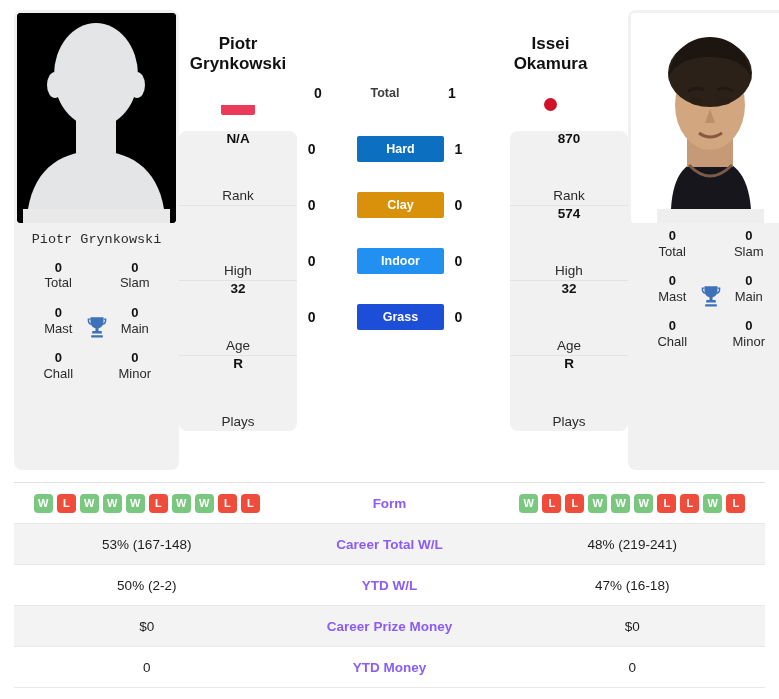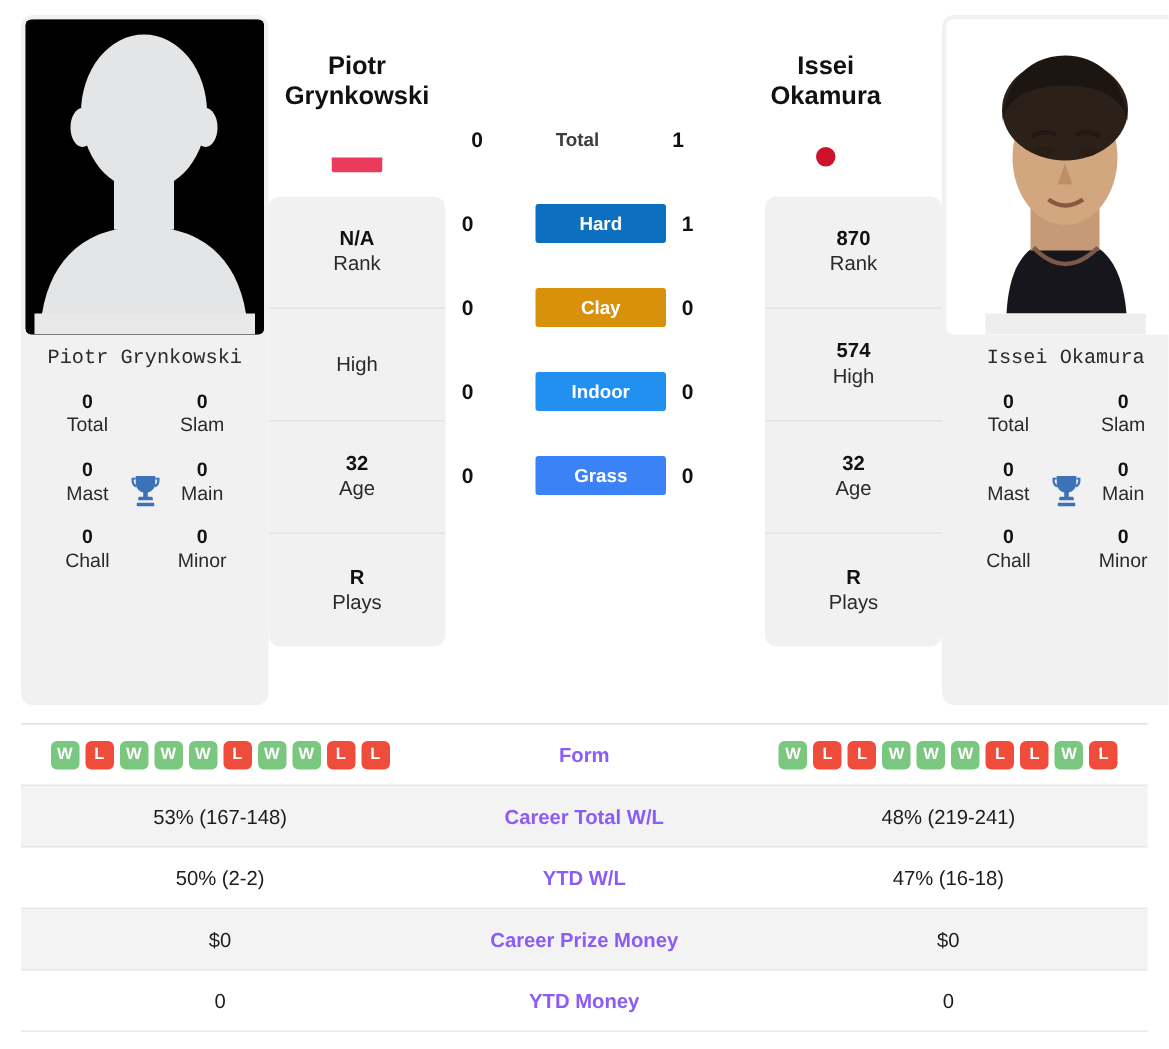--- a/index.html
+++ b/index.html
@@ -111,21 +111,21 @@
     width: 118px;
     background: #f1f1f2;
     border-radius: 8px;
     overflow: hidden;
   }
   .stat-card .row {
     height: 75px;
     display: flex;
     flex-direction: column;
     align-items: center;
-    justify-content: center;
+    justify-content: space-between;
     border-bottom: 1px solid #e3e3e4;
   }
   .stat-card .row:last-child { border-bottom: none; }
   .sc-val { font-size: 13.5px; font-weight: bold; color: #111; line-height: 1.2; }
   .sc-lab { font-size: 13.5px; color: #2a2a2c; line-height: 1.3; }
 
   .left-mid  { align-items: center; }
   .right-mid { align-items: center; }
   .left-mid .stat-card  { margin-top: 16px; }
   .right-mid .stat-card { margin-top: 16px; margin-left: 37px; }
@@ -308,21 +308,21 @@
         <div class="h2h-lab badge" style="background:#d9900a">Clay</div>
         <div class="h2h-num">0</div>
       </div>
       <div class="h2h-row">
         <div class="h2h-num">0</div>
         <div class="h2h-lab badge" style="background:#2190f0">Indoor</div>
         <div class="h2h-num">0</div>
       </div>
       <div class="h2h-row">
         <div class="h2h-num">0</div>
-        <div class="h2h-lab badge" style="background:#3b82f6">Grass</div>
+        <div class="h2h-lab badge" style="background:#1d4ed8">Grass</div>
         <div class="h2h-num">0</div>
       </div>
     </div>
 
     <div class="mid-col right-mid">
       <div class="name-block">
         <div>Issei</div>
         <div>Okamura</div>
       </div>
       <div class="flag flag-jp">
@@ -360,21 +360,20 @@
           <ellipse cx="65" cy="88" rx="6" ry="3.4" fill="#2a1d14"></ellipse>
           <ellipse cx="94" cy="88" rx="6" ry="3.4" fill="#2a1d14"></ellipse>
           <path d="M57 78 q8 -5 16 -1" stroke="#231812" stroke-width="3" fill="none"></path>
           <path d="M86 77 q8 -4 16 1" stroke="#231812" stroke-width="3" fill="none"></path>
           <path d="M68 120 q11 8 23 0" stroke="#8a5740" stroke-width="3" fill="none"></path>
           <path d="M79 96 l-5 14 h10 z" fill="#bd8f68"></path>
           <path d="M58 152 q21 22 43 0" stroke="#7b5a4a" stroke-width="3" fill="none"></path>
           <rect x="26" y="196" width="107" height="14" fill="#eeeeef"></rect>
         </svg>
       </div>
-      <div class="panel-name">Issei Okamura</div>
       <div class="title-grid">
         <div class="tg-cell">
           <div class="tg-val">0</div>
           <div class="tg-lab">Total</div>
         </div>
         <div class="tg-cell">
           <div class="tg-val">0</div>
           <div class="tg-lab">Slam</div>
         </div>
         <div class="tg-cell">

